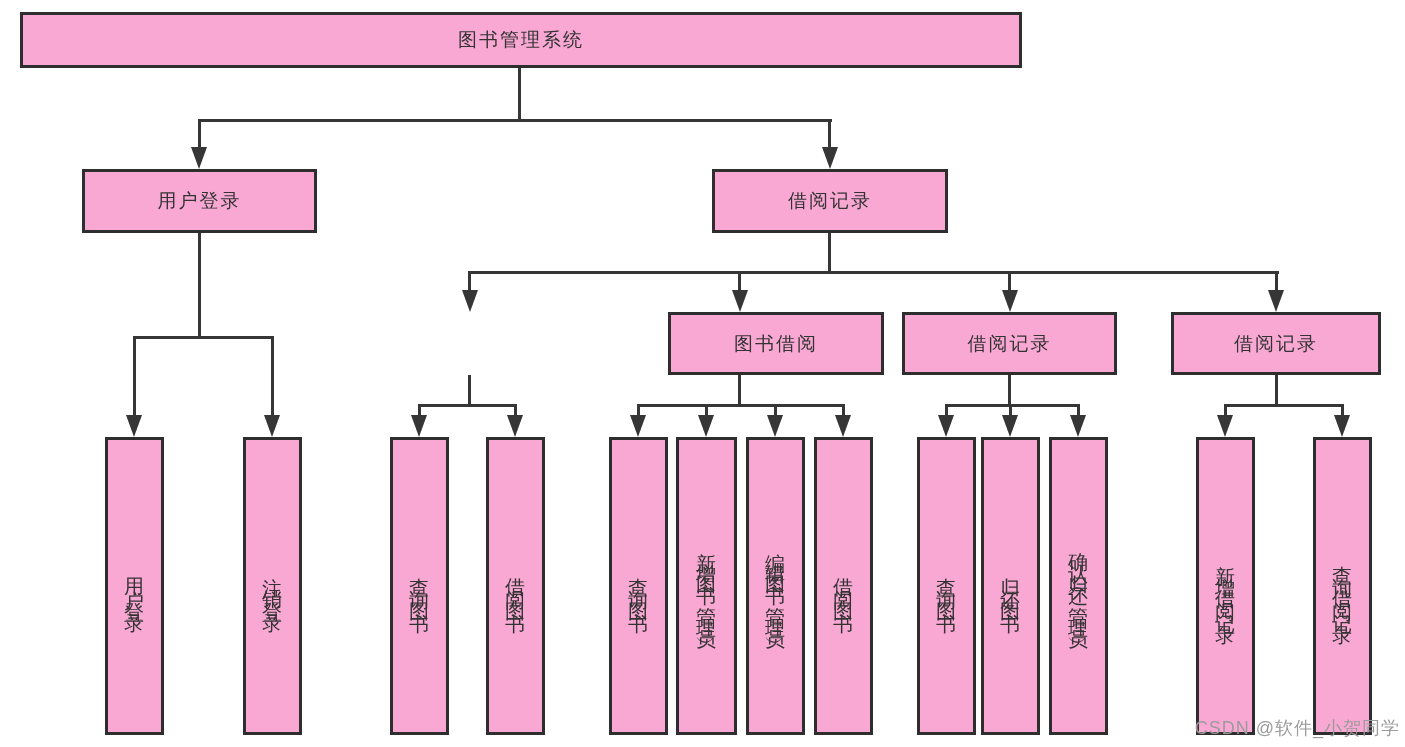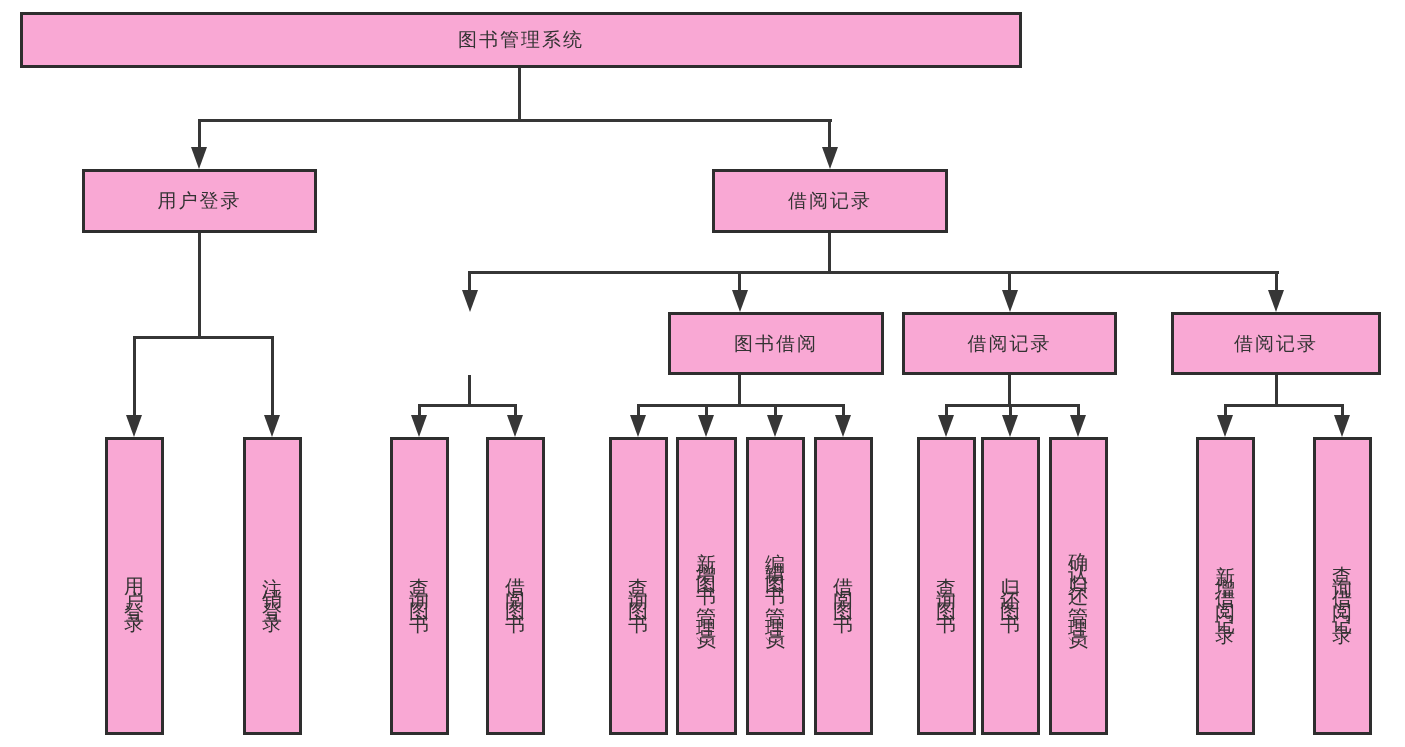--- a/index.html
+++ b/index.html
@@ -172,14 +172,15 @@
     <span class="vtext ls9">确认归还（管理员）</span>
   </div>
 
   <div class="node leaf" style="left:1196px;width:59px;">
     <span class="vtext">新增借阅记录</span>
   </div>
   <div class="node leaf" style="left:1313px;width:59px;">
     <span class="vtext">查询借阅记录</span>
   </div>
 
+  <div id="watermark">CSDN @软件_小贺同学</div>
 
 </div>
 
 </body></html>

